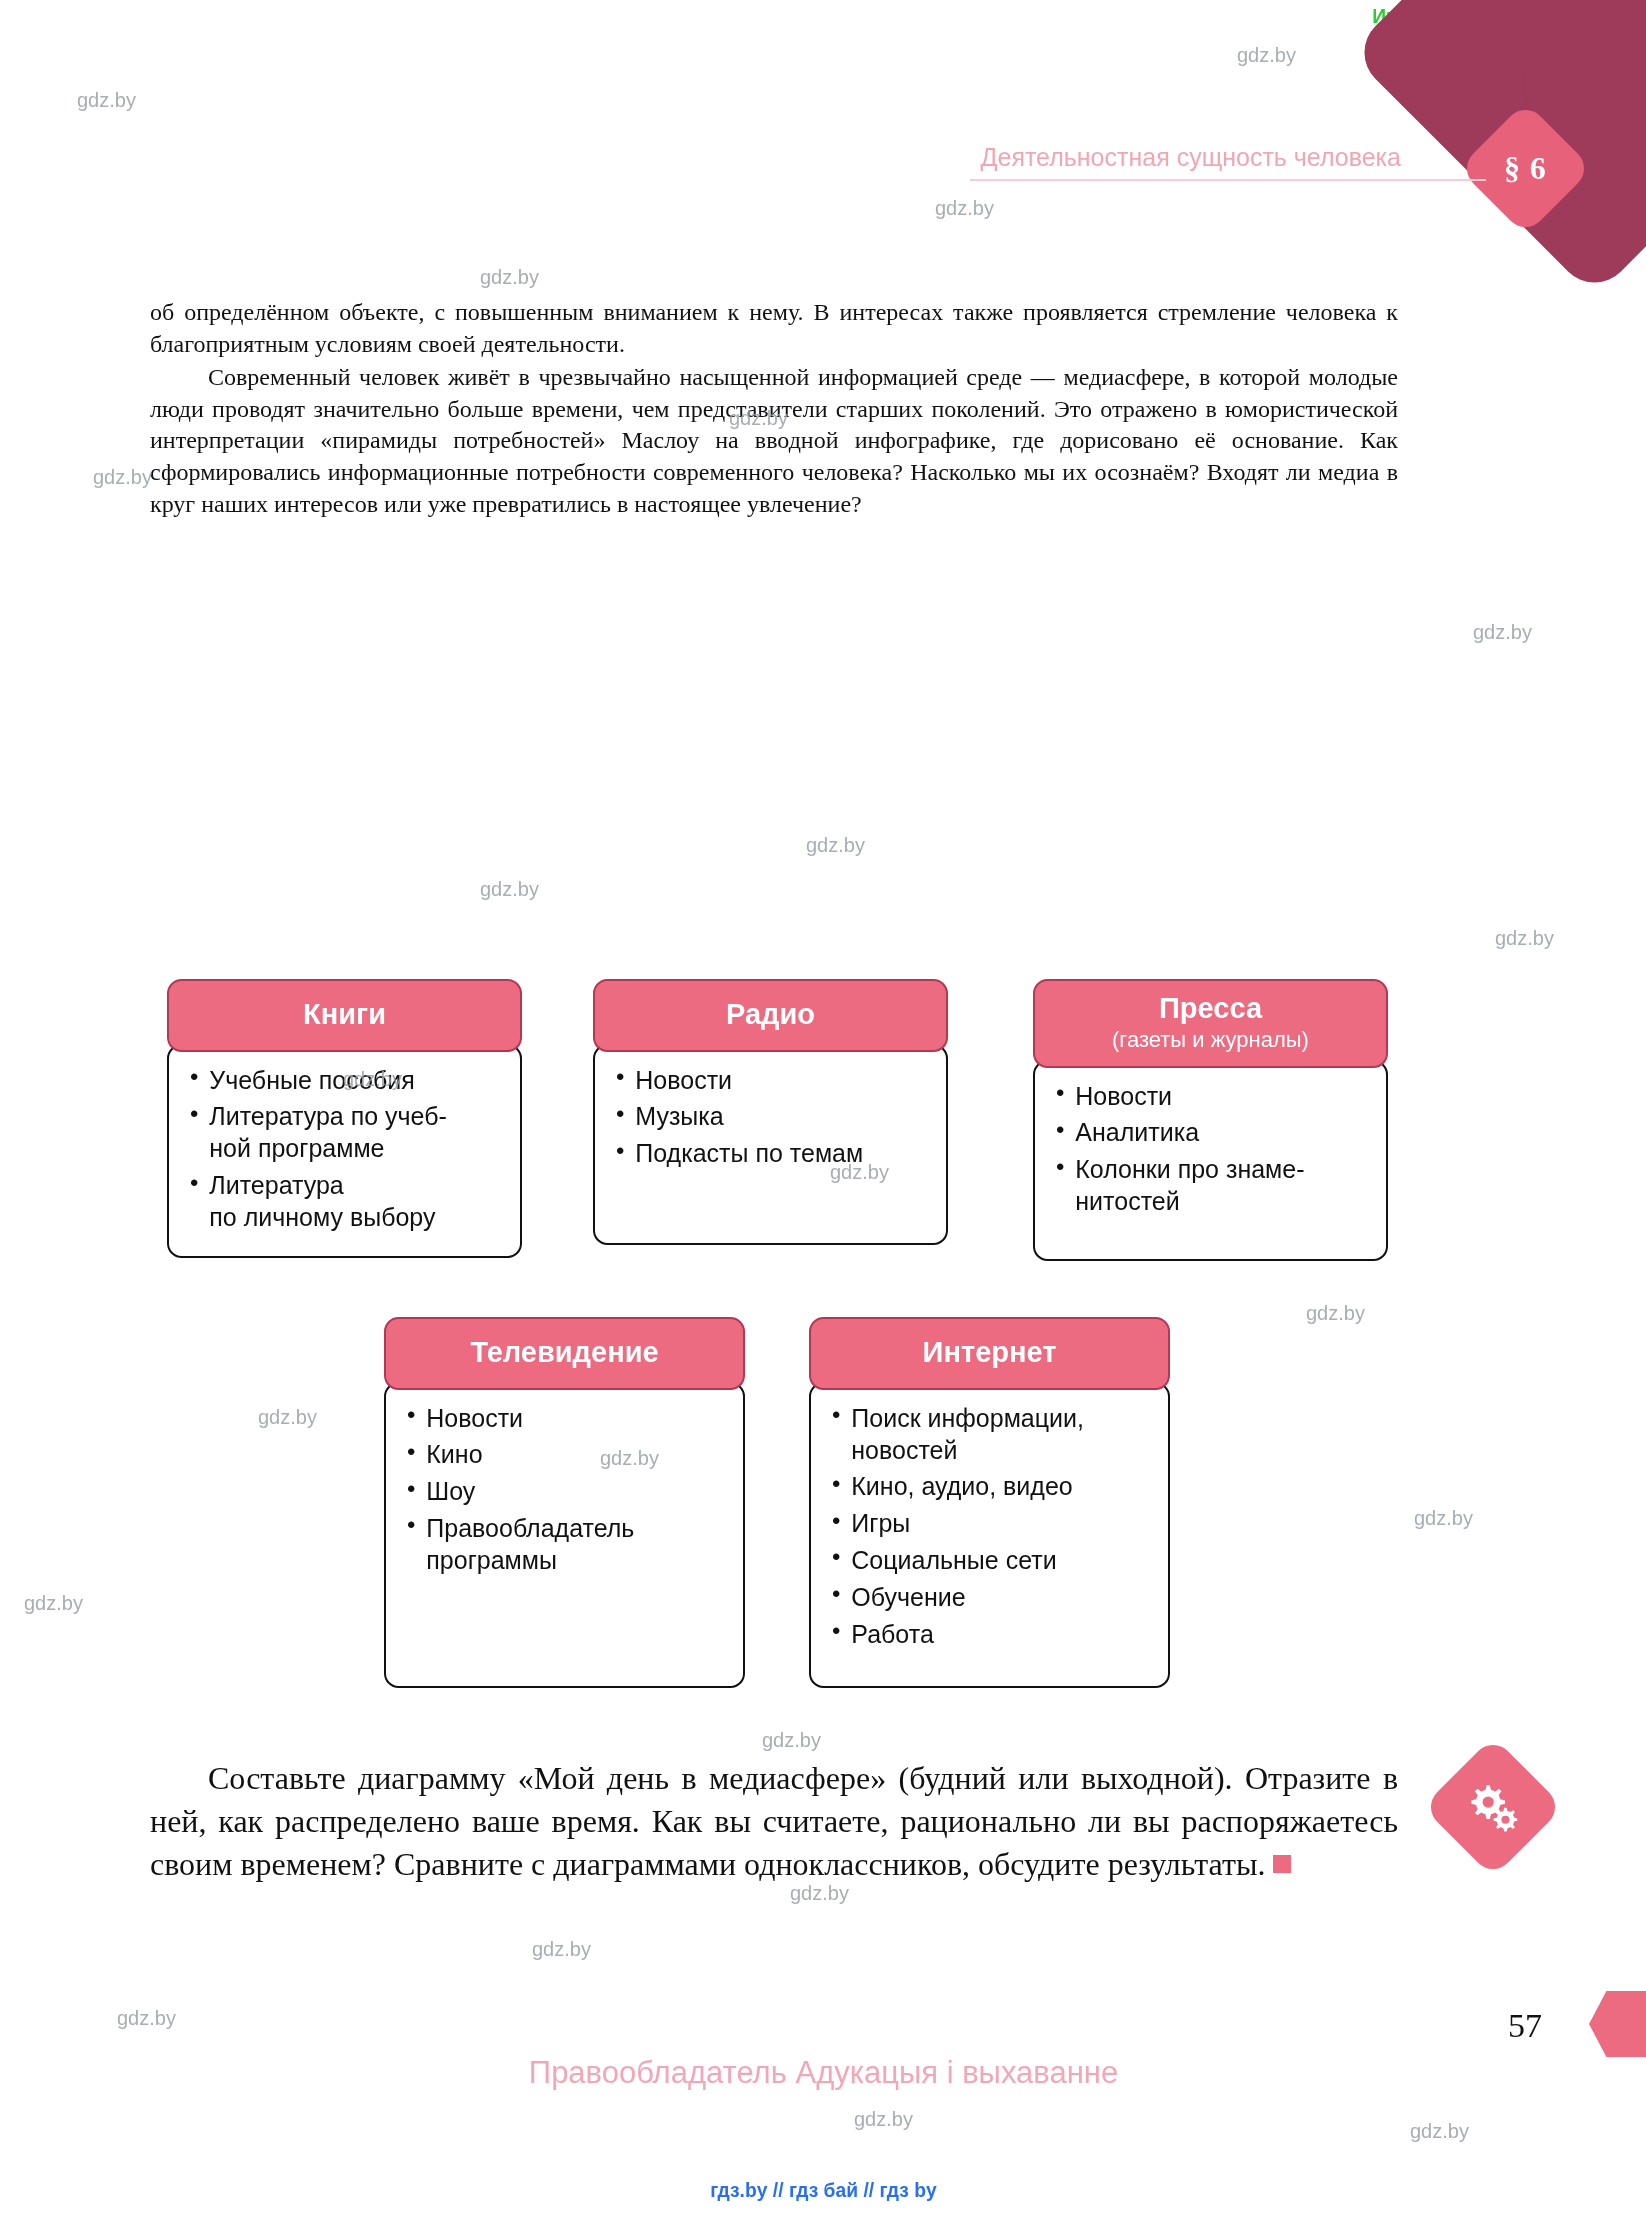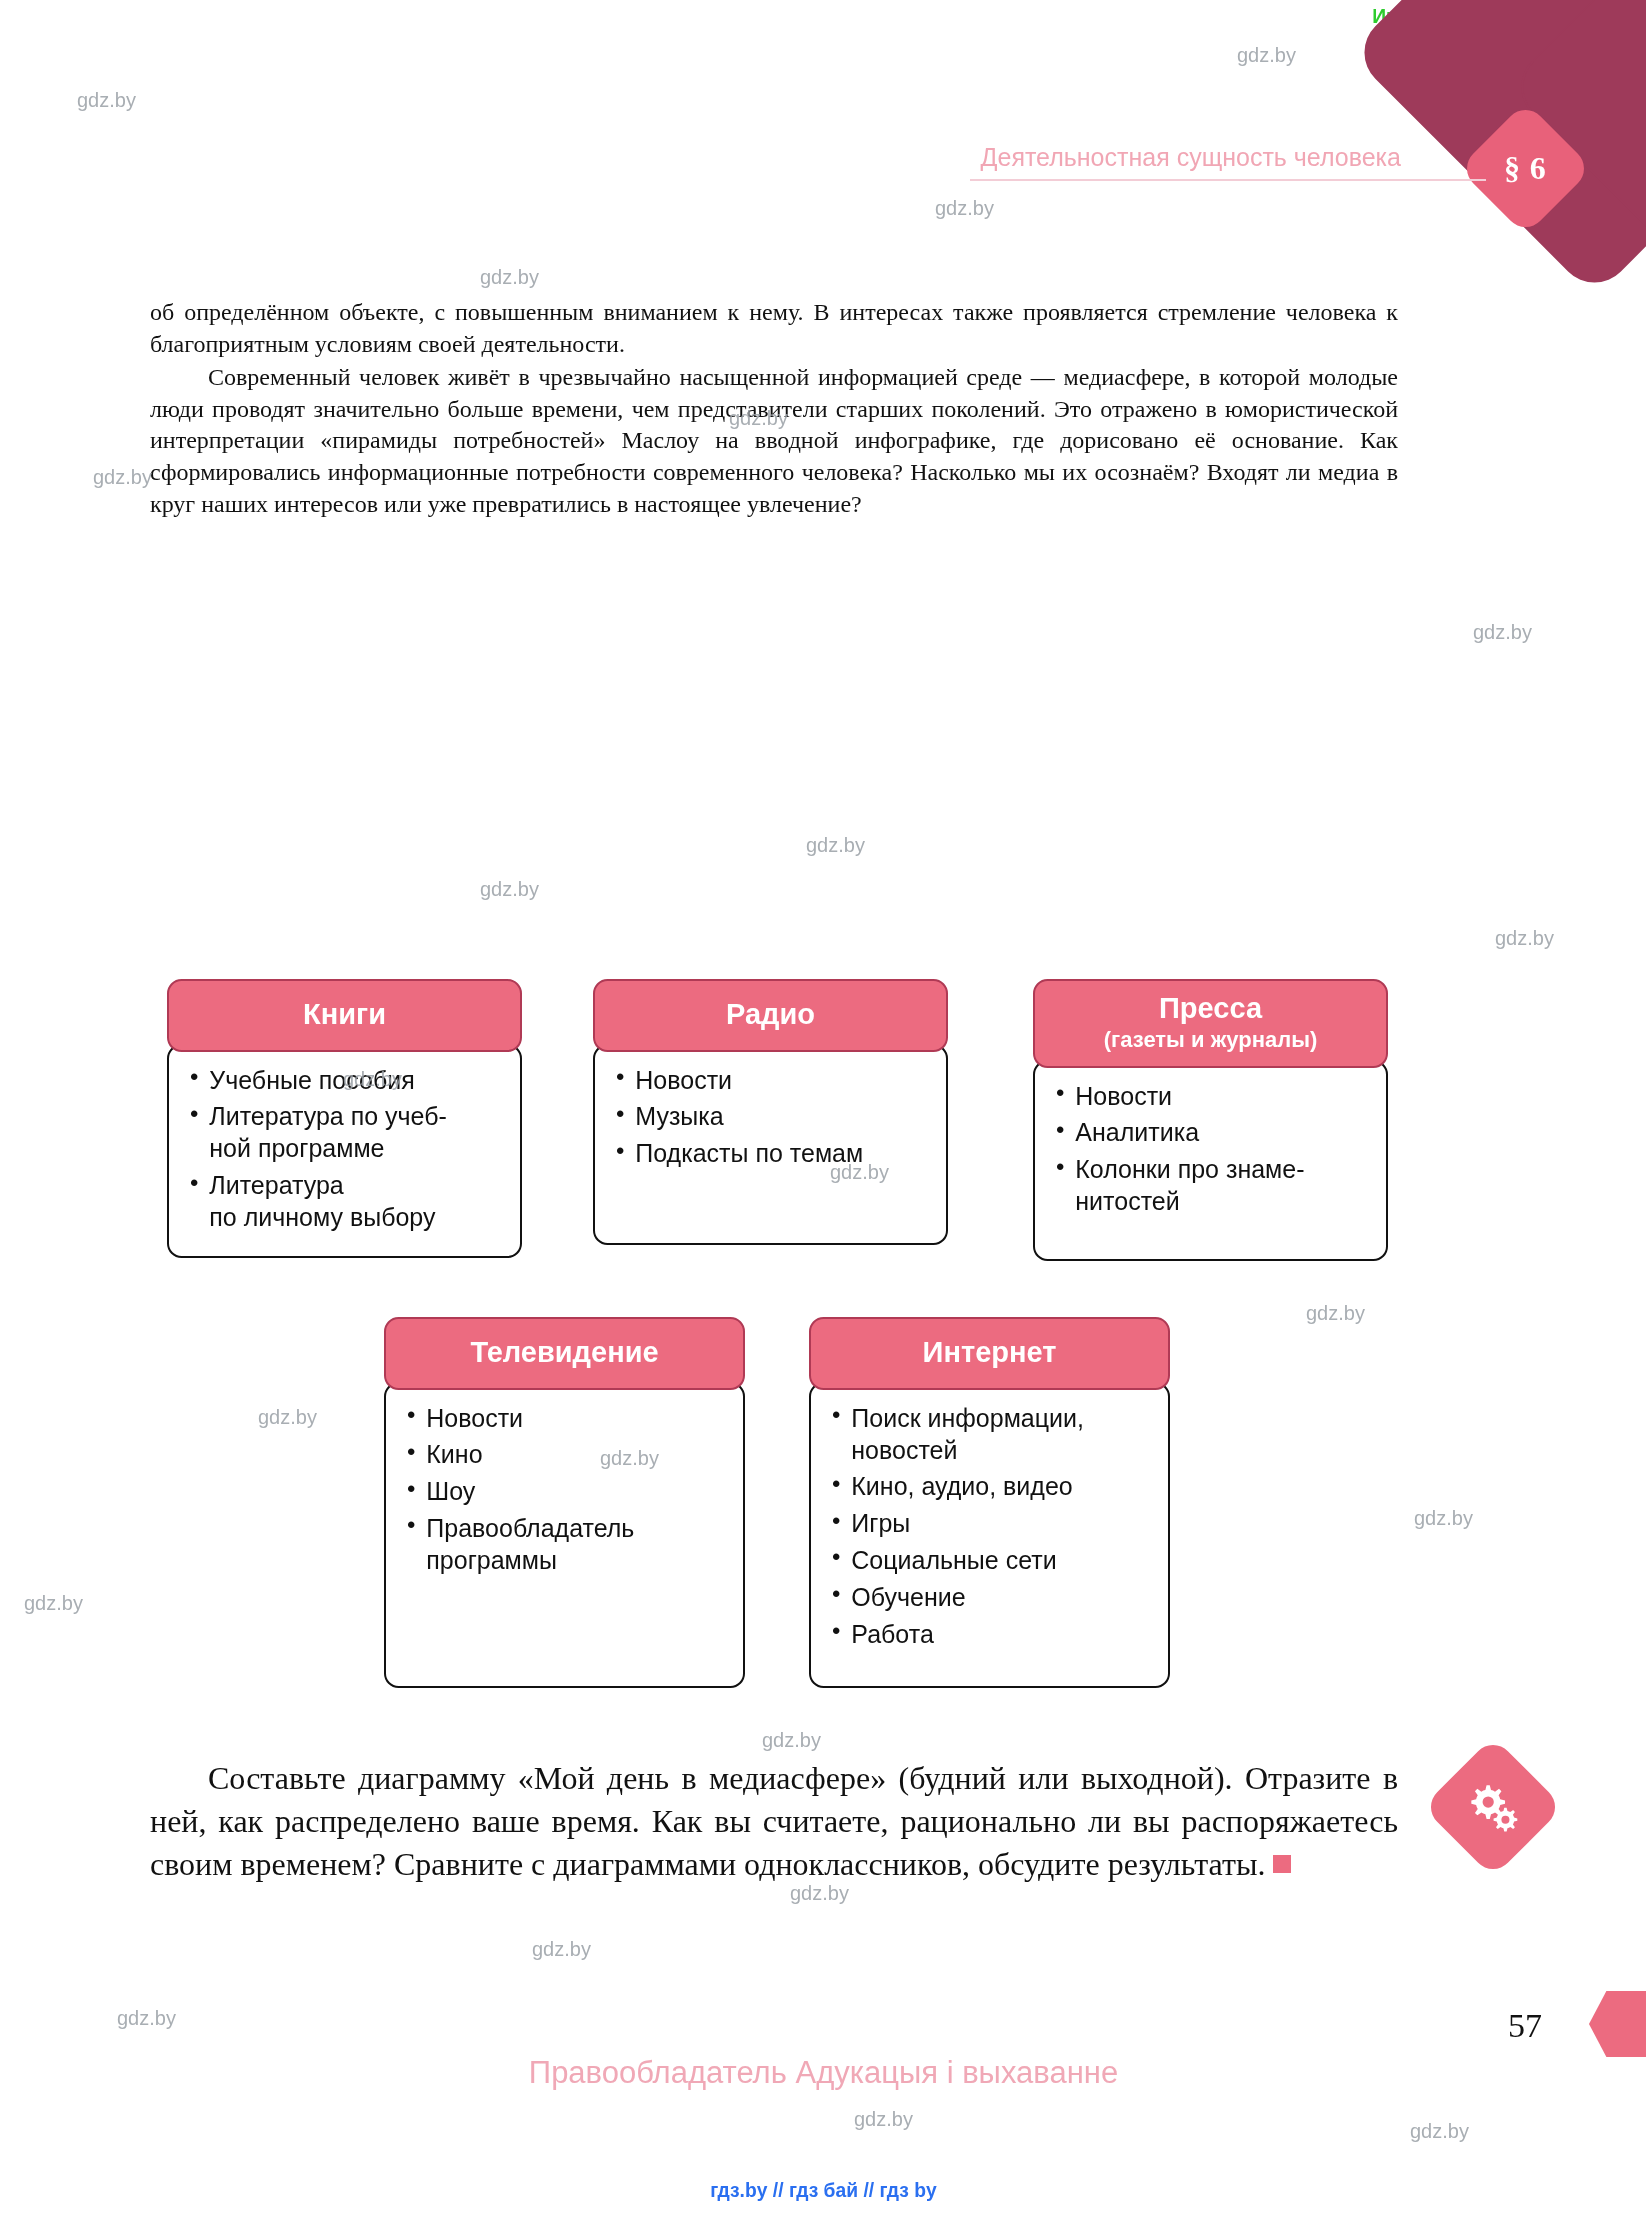--- a/index.html
+++ b/index.html
@@ -186,21 +186,21 @@
     position: relative;
     z-index: 2;
     box-sizing: border-box;
     min-height: 73px;
     display: flex;
     flex-direction: column;
     justify-content: center;
   }
   .card-head .sub {
     font-size: 22px;
-    font-weight: bold;
+    font-weight: normal;
     margin-top: 1.6px;
   }
   .card-body {
     border: 2.4px solid #111;
     border-radius: 14.5px;
     margin-top: -8px;
     padding: 17.7px 17.7px 17.7px 19.3px;
     box-sizing: border-box;
     background: #fff;
     font-family: "Liberation Sans", sans-serif;

